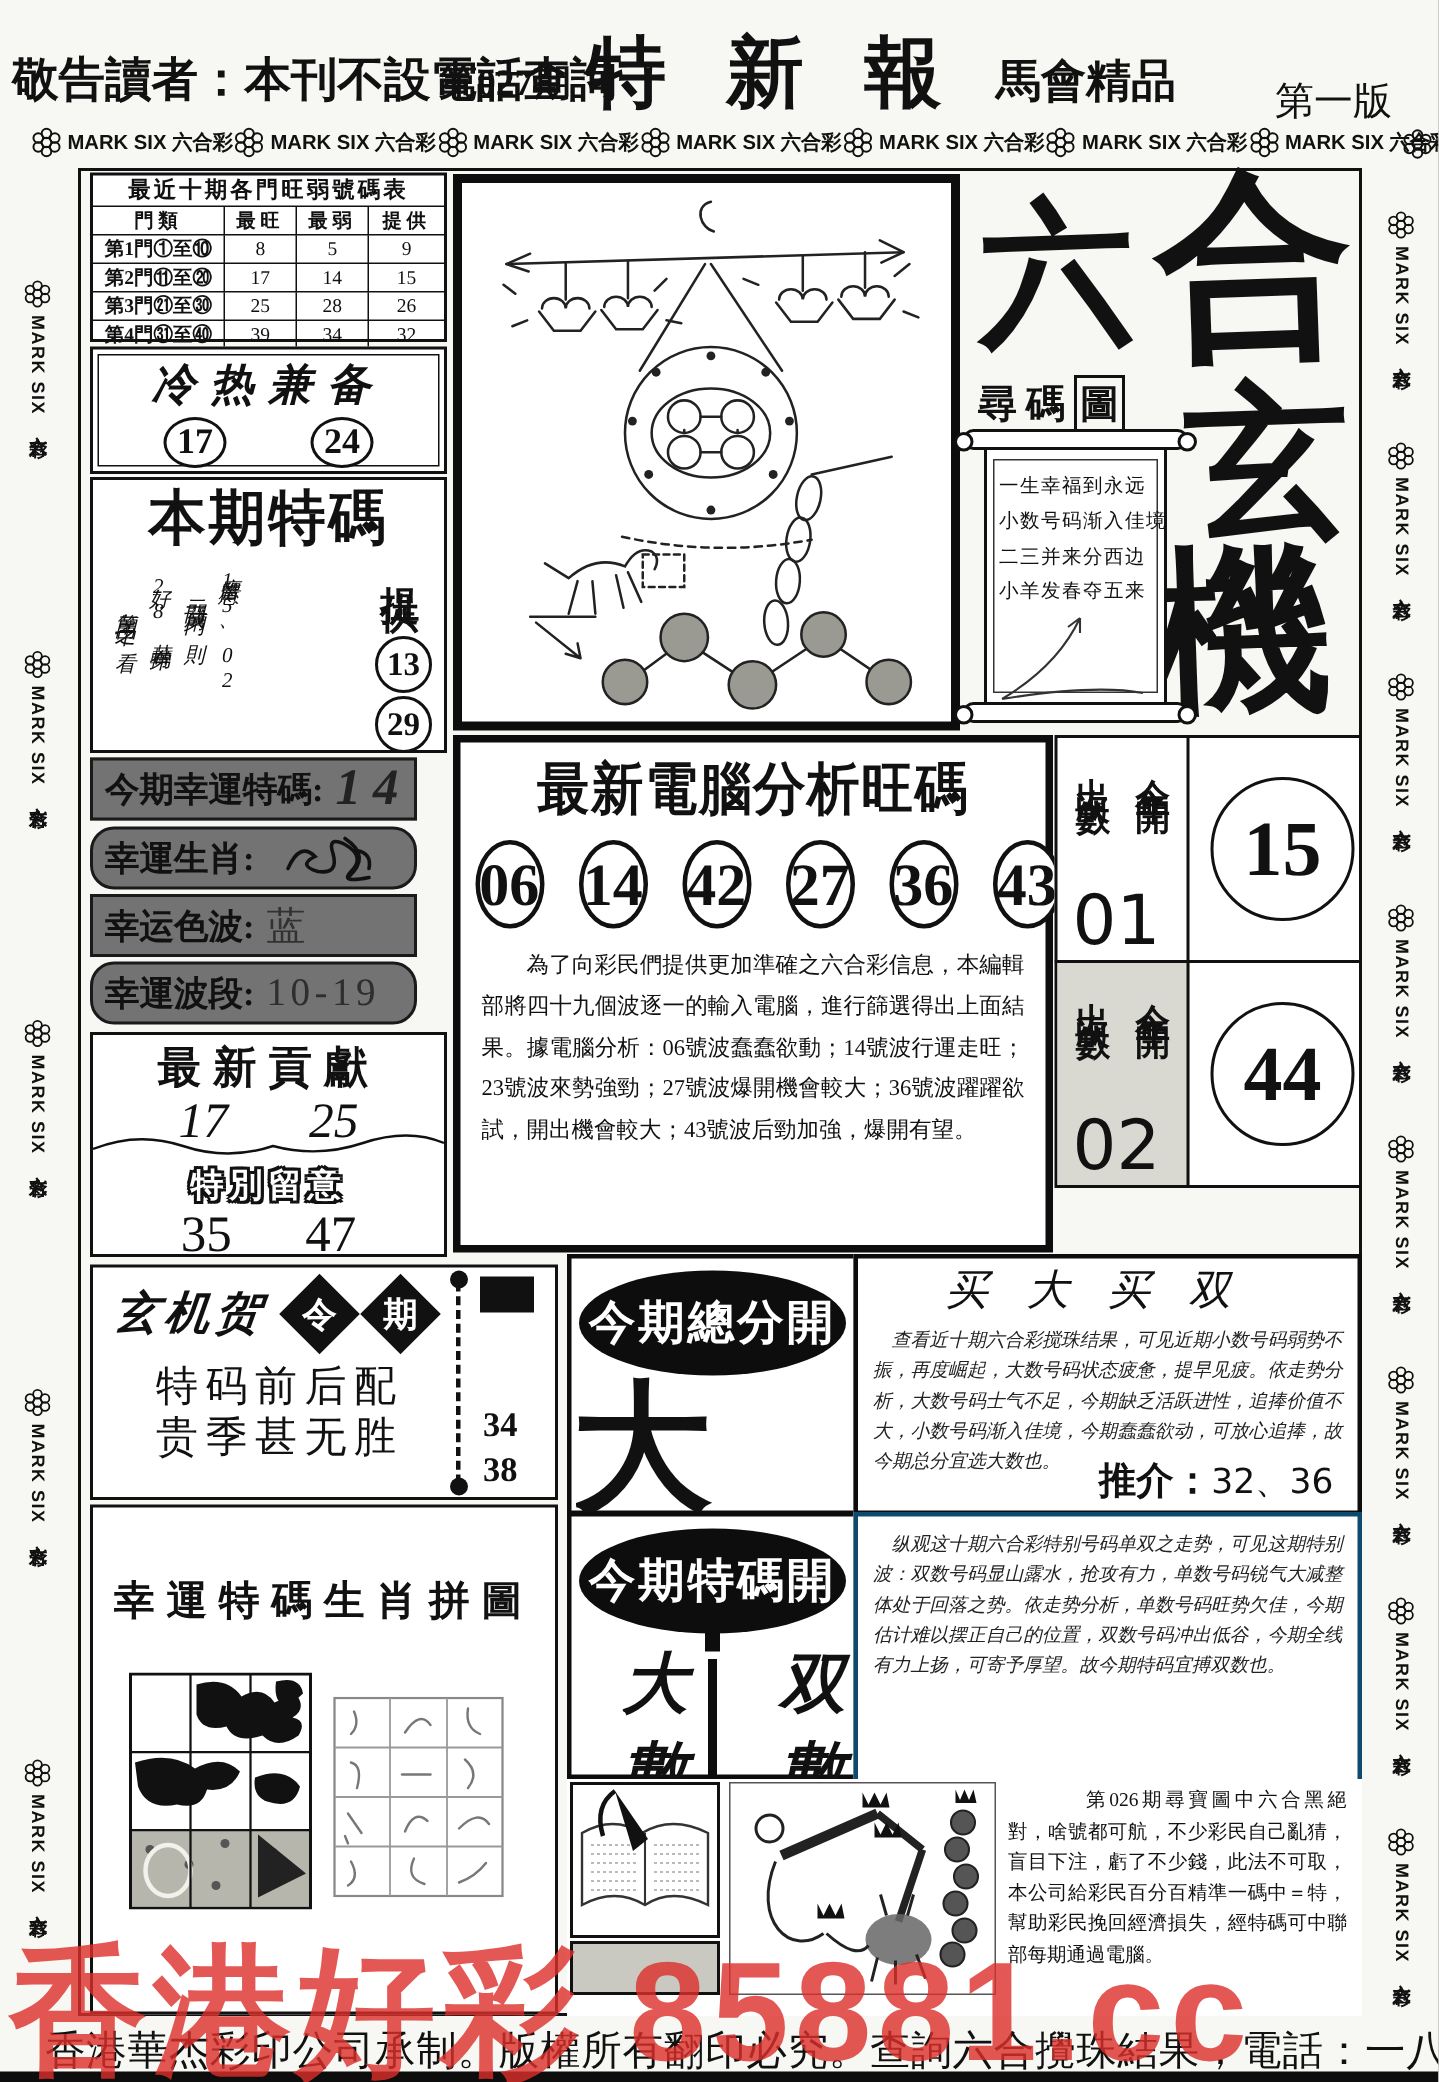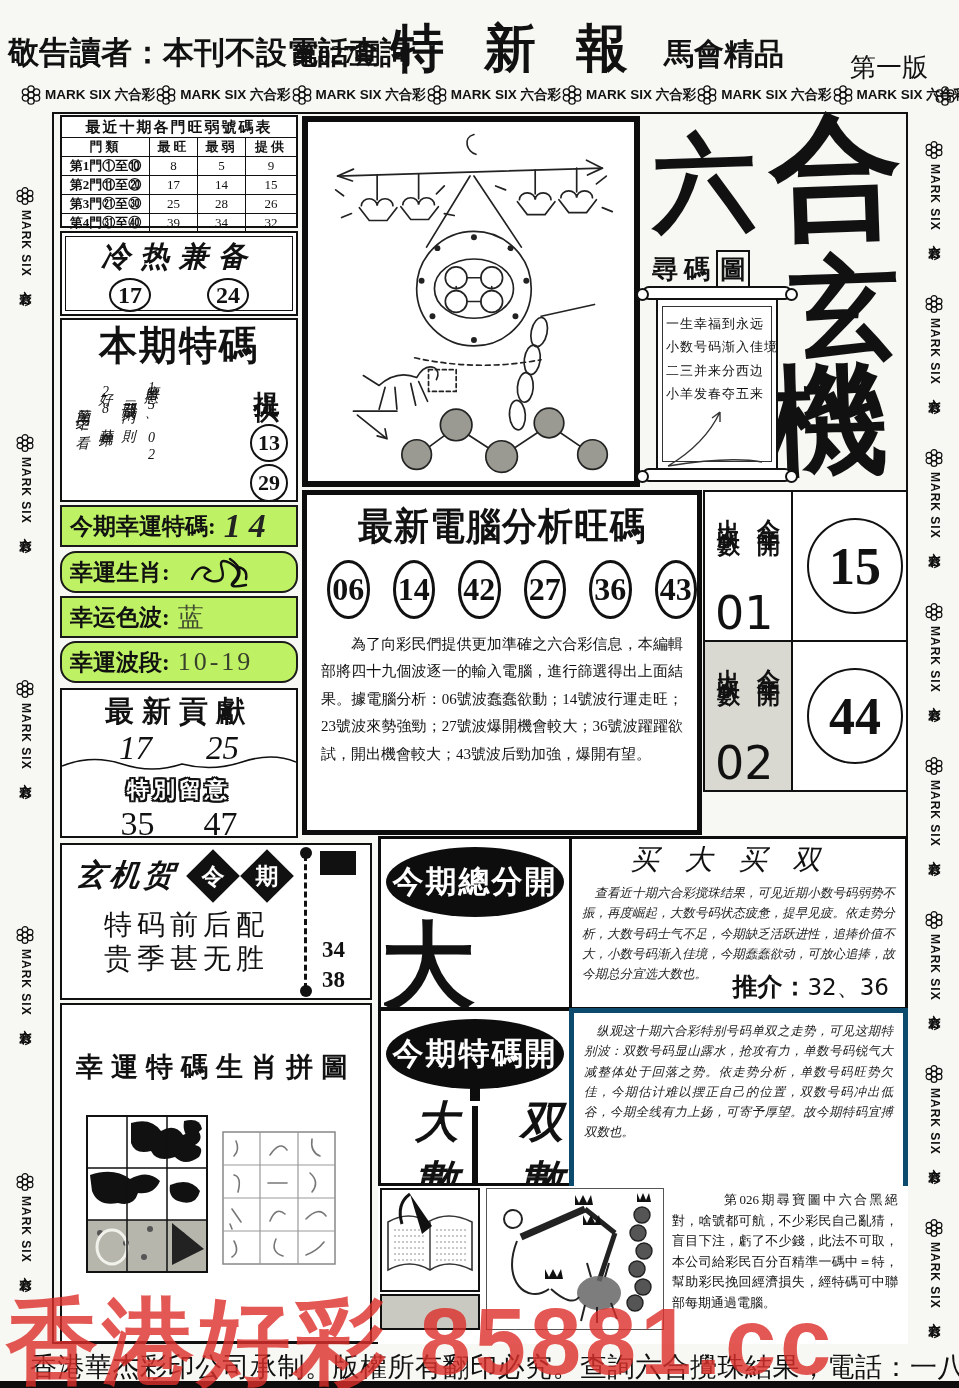--- a/index.html
+++ b/index.html
@@ -61,21 +61,21 @@
   .sc-c2 { position:absolute; right:8px; top:144px; width:38px; height:38px; font-size:22px; }
   .sc-notes { position:absolute; left:6px; top:48px; height:130px; writing-mode:vertical-rl;
               text-orientation:upright; font-size:14px; font-style:italic; letter-spacing:2px; }
   .sc-notes div { margin:0 5px; }
   .sc-notes div:nth-child(1){ padding-top:6px; }
   .sc-notes div:nth-child(2){ padding-top:22px; }
   .sc-notes div:nth-child(3){ padding-top:14px; }
   .sc-notes div:nth-child(4){ padding-top:30px; }
 
   
-  .lk { left:60px; width:238px; height:42px; border:2px solid #1a1a1a; background:#bef264;
+  .lk { left:60px; width:218px; height:42px; border:2px solid #1a1a1a; background:#737373;
         display:flex; align-items:center; padding-left:8px; gap:8px; }
   .lk-label { font-size:23px; font-weight:bold; white-space:nowrap; }
   .lk-val { font-size:26px; letter-spacing:3px; color:#222; }
   .lk1 { top:505px; } .lk1 .lk-val { font-size:34px; font-style:italic; font-weight:bold; letter-spacing:8px; }
   .lk2 { top:551px; border-radius:16px; }
   .lk3 { top:596px; } .lk3 .lk-val { opacity:.8; }
   .lk4 { top:641px; border-radius:16px; } .lk4 .lk-val { opacity:.85; }
 
   
   .cb { left:60px; top:688px; width:238px; height:150px; border:2px solid #111; background:#fff;
@@ -133,21 +133,21 @@
   .scr-body { margin:0 14px; height:168px; border-left:2px solid #111; border-right:2px solid #111;
               background:#fff; padding:6px 4px; }
   .scr-verse { border:1px solid #333; height:100%; padding:5px 3px; }
   .scr-verse div { font-size:13px; letter-spacing:1px; line-height:1.8; white-space:nowrap; }
 
   
   .an { left:302px; top:490px; width:400px; height:345px; border:5px solid #0d0d0d; background:#fff; }
   .an-title { text-align:center; font-size:35px; font-weight:900; letter-spacing:1px; margin-top:8px;
               transform:scaleY(1.08); }
   .an-nums { display:flex; justify-content:center; gap:3px; margin-top:10px; }
-  .an-nums .num-circle { width:59px; height:59px; font-size:32px; border-width:3px; }
+  .an-nums .num-circle { width:59px; height:59px; font-size:40px; border-width:3px; }
   .an-body { margin:12px 14px 0; font-size:15px; line-height:1.83; text-align:justify; text-indent:2em; }
 
   
   .fq { left:703px; width:205px; height:152px; border:2px solid #111; background:#fff; }
   .fq1 { top:490px; } .fq2 { top:640px; }
   .fq-left { position:absolute; left:0; top:0; bottom:0; width:88px; border-right:2px solid #111; }
   .fq2 .fq-left { background:#d9d9d2; }
   .fq-l1 { position:absolute; left:8px; top:8px; writing-mode:vertical-rl; text-orientation:upright;
            font-size:23px; font-weight:bold; letter-spacing:8px; }
   .fq-l2 { position:absolute; left:48px; top:8px; writing-mode:vertical-rl; text-orientation:upright;
@@ -169,21 +169,21 @@
   .so-word { font-size:44px; font-weight:900; font-style:italic;padding-left:28px; }
   .so-bar { width:10px; height:92px; background:#0d0d0d; }
 
   
   .buy { left:569px; top:836px; width:339px; height:174px; border:3px solid #0d0d0d; background:#fff; }
   .buy-hd { text-align:center; font-size:28px; font-style:italic; letter-spacing:26px; margin-top:2px; white-space:nowrap; }
   .hand { margin:4px 10px 0; font-size:12.5px; font-style:italic; line-height:1.62; color:#222;
           text-align:justify; text-indent:1em; }
   .rec { position:absolute; right:16px; bottom:4px; font-size:25px; font-weight:bold; }
   .rec i { font-style:normal; font-weight:normal; font-family:"DejaVu Sans", sans-serif; font-size:23px; }
-  .spc { left:569px; top:1008px; width:339px; height:222px; border:5px solid #0c4a6e; background:#fff; }
+  .spc { left:569px; top:1008px; width:339px; height:222px; border:3px solid #0c4a6e; background:#fff; }
 
   
   .bs { left:378px; top:1186px; width:530px; height:158px; background:#fff; }
   .bs-book { position:absolute; left:2px; top:2px; width:100px; height:104px; border:2px solid #111; }
   .bs-gray { position:absolute; left:2px; top:108px; width:100px; height:36px; border:2px solid #111;
              background:#c9c9c1; }
   .bs-pic { position:absolute; left:108px; top:2px; width:178px; height:142px; border:1px solid #555; }
   .bs-text { position:absolute; left:294px; top:4px; width:226px; font-size:13px; line-height:1.58;
              text-align:justify; text-indent:4em; }
 

